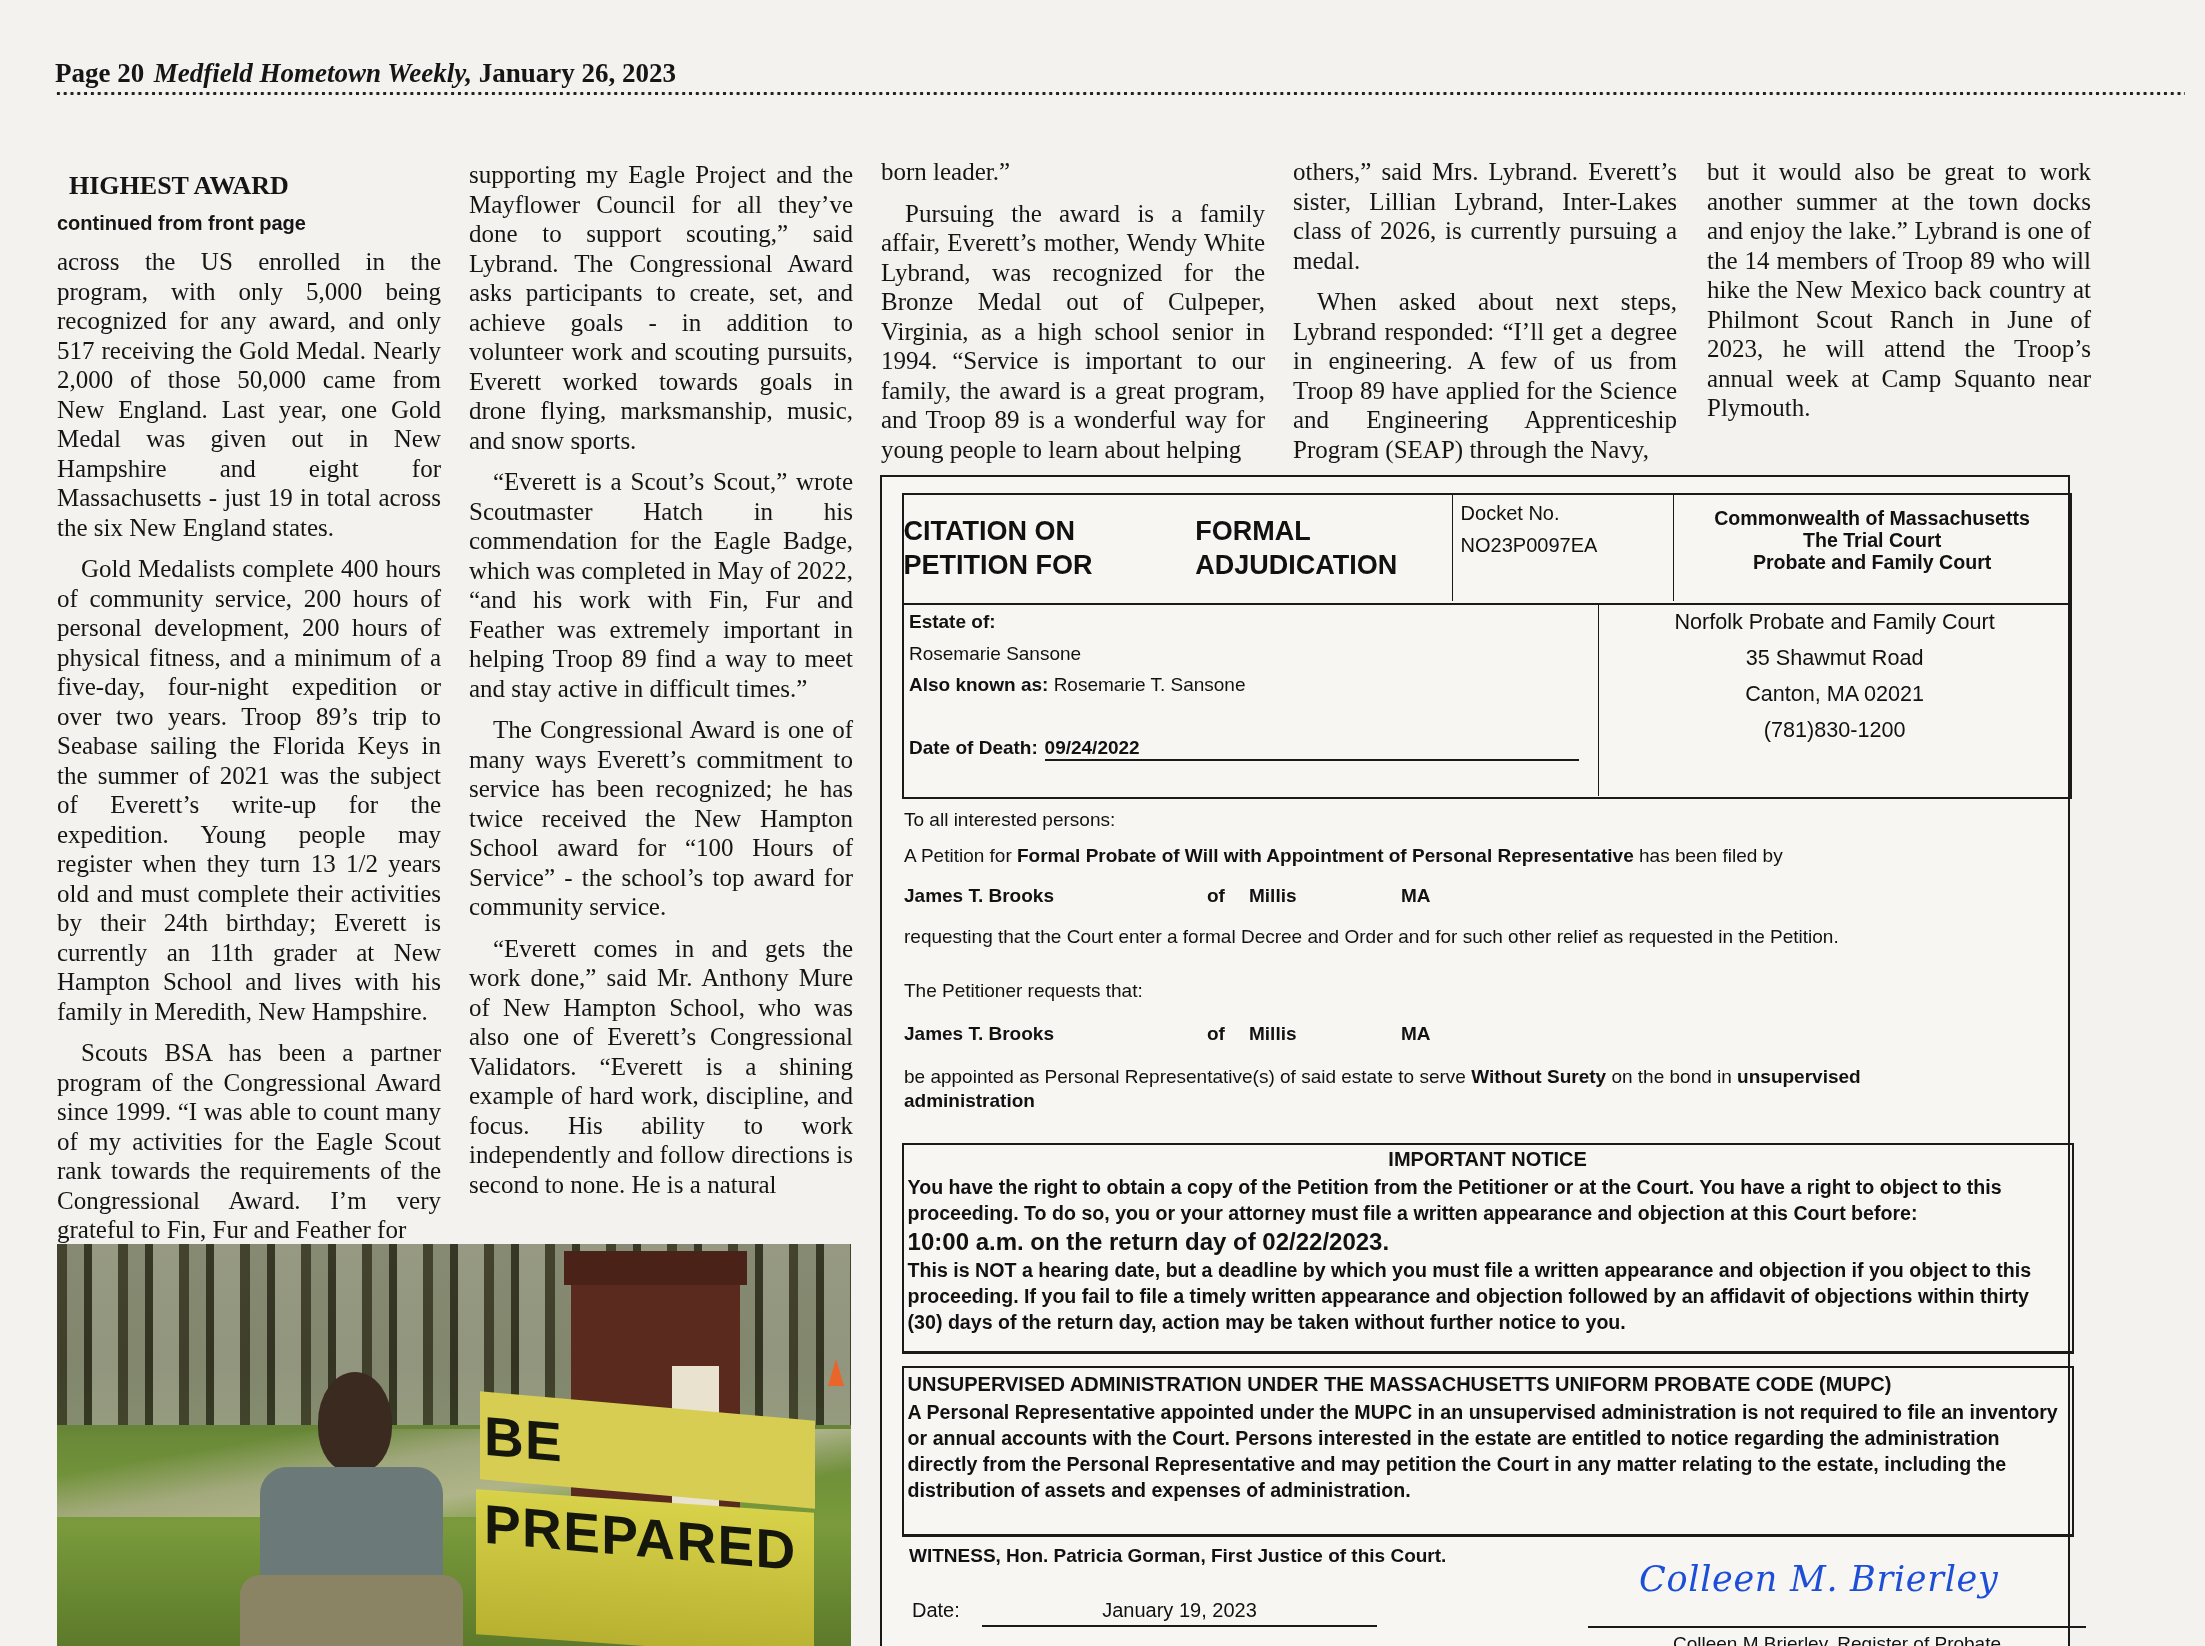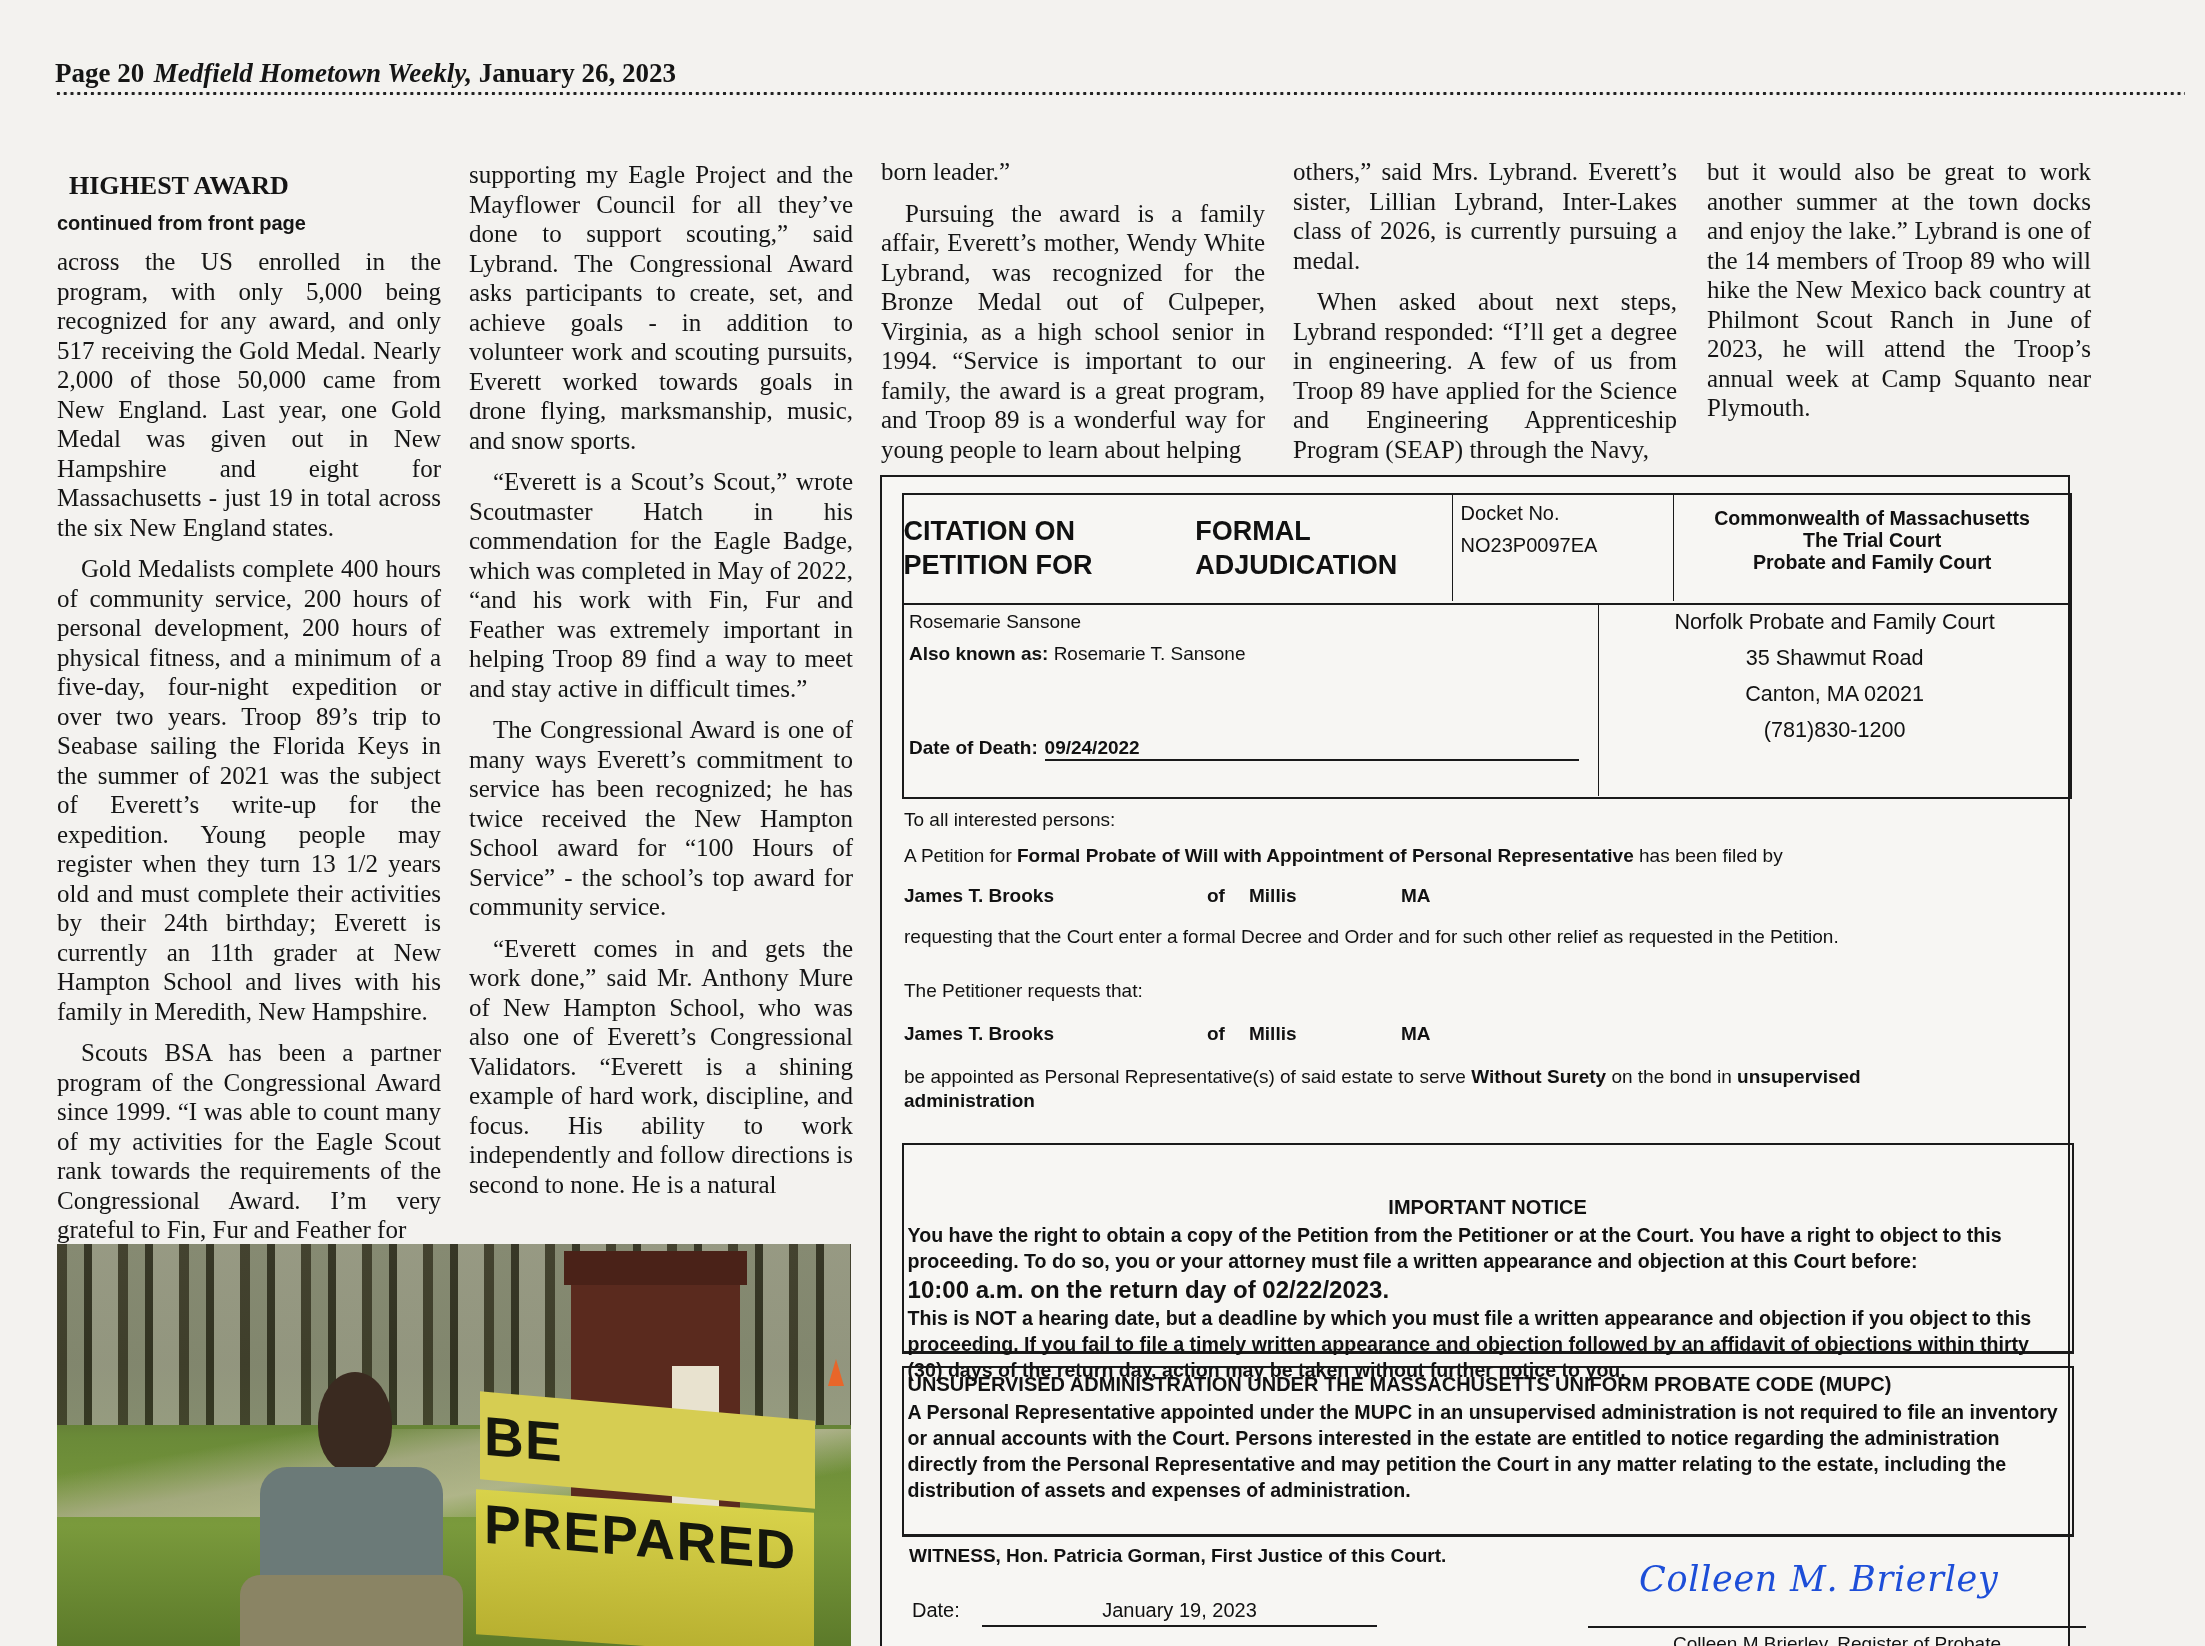--- a/index.html
+++ b/index.html
@@ -59,21 +59,21 @@
   .legal .estate .dod-val { display:inline-block; border-bottom:2px solid #1a1a1a; min-width:534px; margin-left:6.8px; }
   .legal .addr { position:absolute; left:696px; top:0; right:0; height:193px; text-align:center; font-size:21.6px; line-height:36px; padding-top:1.4px; }
   .legal .body { position:absolute; left:22px; top:331px; width:1149px; font-size:19px; line-height:24px; }
   .legal .body .ln { position:absolute; left:0; white-space:nowrap; }
   .legal .body b { font-weight:bold; }
   .legal .pet-name { font-weight:bold; }
   .legal .pet-of { position:absolute; left:303px; font-weight:bold; }
   .legal .pet-city { position:absolute; left:345px; font-weight:bold; }
   .legal .pet-st { position:absolute; left:497px; font-weight:bold; }
   .notice { position:absolute; left:19.6px; top:666px; width:1172px; height:211px; border:2px solid #1a1a1a; border-top-width:2.7px; border-bottom-width:3.4px; box-sizing:border-box; font-weight:bold; font-size:19.6px; line-height:26px; padding:1.4px 4px; }
-  .notice .title { text-align:center; font-size:20px; margin-bottom:1.4px;margin-top:48px; }
+  .notice .title { text-align:center; font-size:20px; margin-bottom:1.4px; }
   .notice .big { font-size:24px; line-height:31px; }
   .mupc { position:absolute; left:19.6px; top:889px; width:1172px; height:171px; border:2px solid #1a1a1a; border-top-width:2.7px; border-bottom-width:3.4px; box-sizing:border-box; font-weight:bold; font-size:19.6px; line-height:26px; padding:2.7px 4px; }
   .mupc .title { text-align:left; font-size:20px; margin-bottom:2.7px; }
   .witness { position:absolute; left:27px; top:1068px; font-weight:bold; font-size:19px; }
   .datelbl { position:absolute; left:30px; top:1122px; font-size:20px; }
   .dateval { position:absolute; left:100px; top:1122px; width:395px; text-align:center; font-size:20px; border-bottom:2.7px solid #1a1a1a; padding-bottom:2.7px; }
   .sigline { position:absolute; left:706px; top:1149px; width:498px; border-top:2.7px solid #1a1a1a; }
   .signature { position:absolute; left:757px; top:1082px; font-family:"DejaVu Serif",serif; font-style:italic; font-size:35px; color:#1d4ed8; letter-spacing:0.7px; }
   .sigcaption { position:absolute; left:706px; top:1156px; width:498px; text-align:center; font-size:19px; }
 </style>
@@ -143,20 +143,21 @@
     </div>
     <div class="hdr-court">
       <div>Commonwealth of Massachusetts</div>
       <div>The Trial Court</div>
       <div>Probate and Family Court</div>
     </div>
   </div>
 
   <div class="row2">
     <div class="estate">
+      <span class="lbl">Estate of:</span>
       <span class="val">Rosemarie Sansone</span>
       <span class="aka"><b>Also known as:</b> <span>Rosemarie T. Sansone</span></span>
       <div class="dod"><span>Date of Death:</span><span class="dod-val">09/24/2022</span></div>
     </div>
     <div class="addr">
       <div>Norfolk Probate and Family Court</div>
       <div>35 Shawmut Road</div>
       <div>Canton, MA 02021</div>
       <div>(781)830-1200</div>
     </div>

